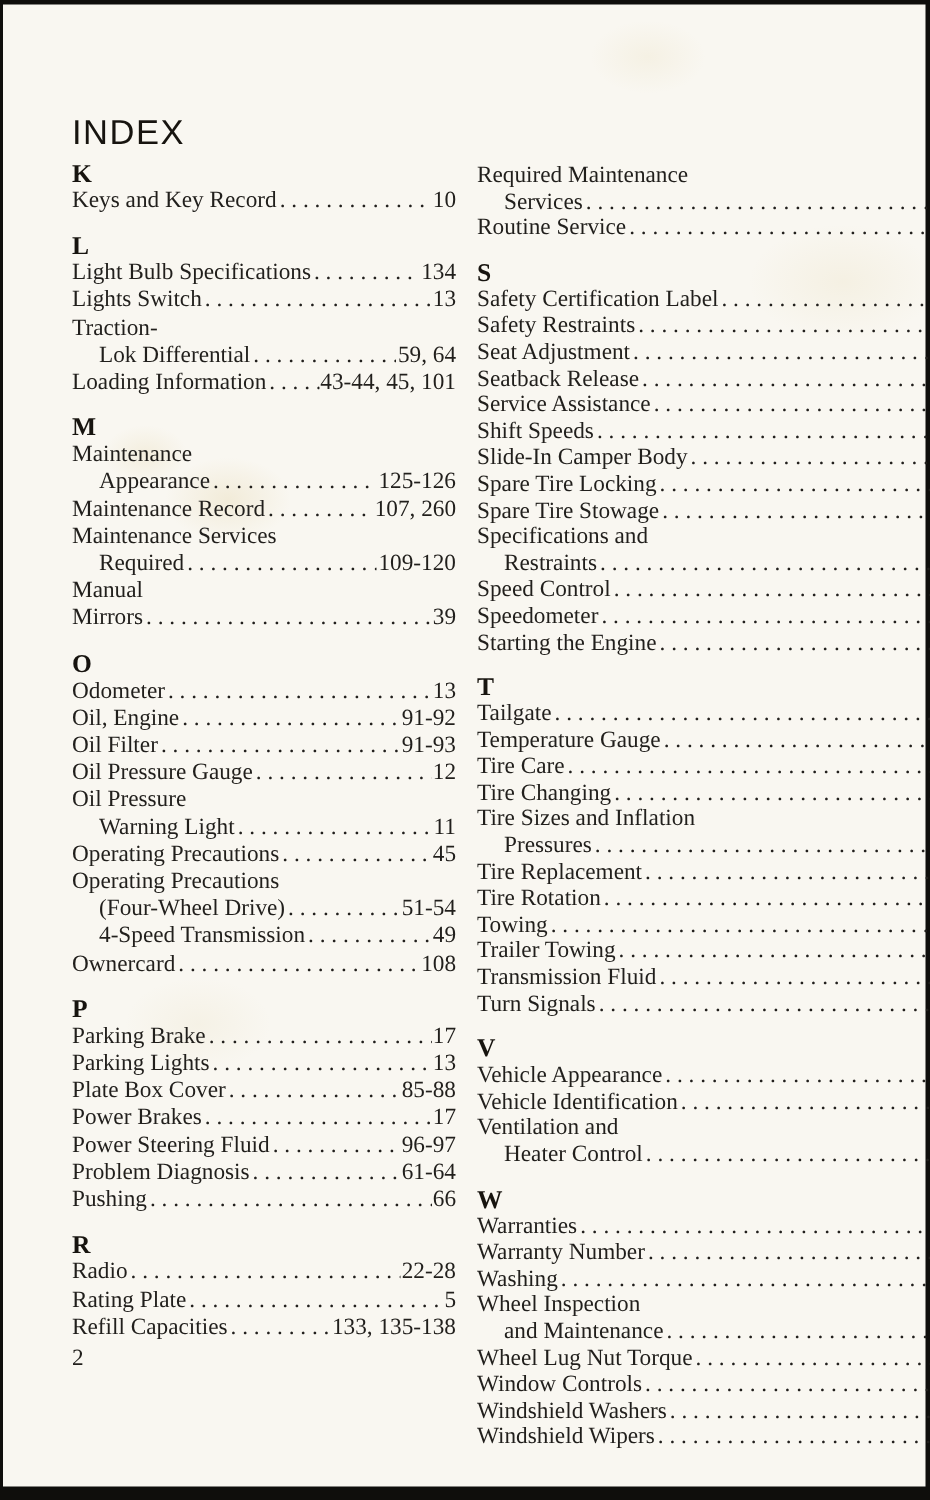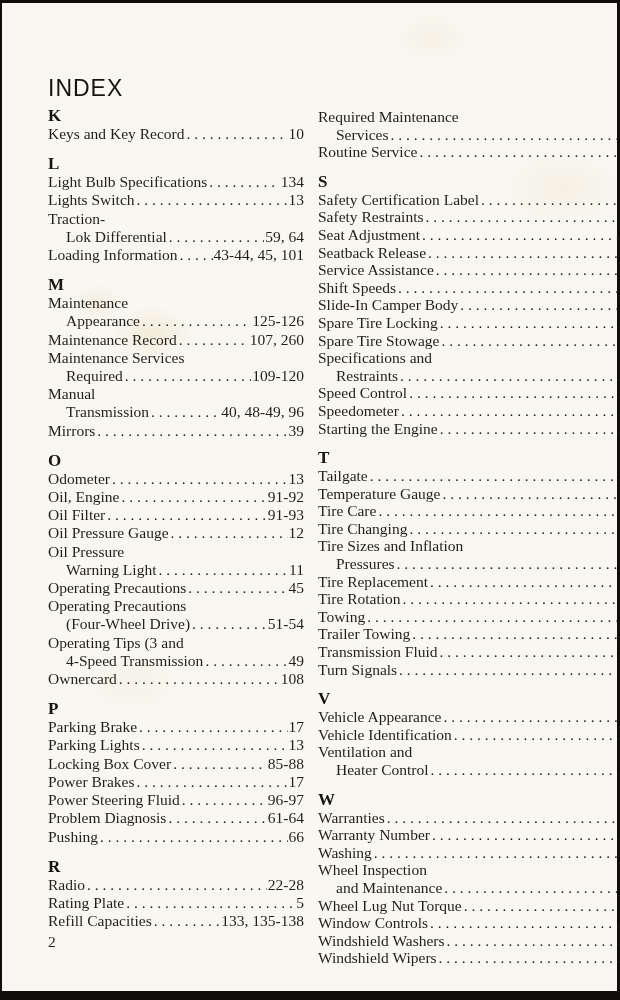--- a/index.html
+++ b/index.html
@@ -146,25 +146,20 @@
               <span class="txt">Maintenance Services</span>
             </div>
             <div class="line indent">
               <span class="txt">Required</span>
               <span class="leader"></span>
               <span class="pages">109-120</span>
             </div>
             <div class="line">
               <span class="txt">Manual</span>
             </div>
-            <div class="line indent">
-              <span class="txt">Transmission</span>
-              <span class="leader"></span>
-              <span class="pages">40, 48-49, 96</span>
-            </div>
             <div class="line">
               <span class="txt">Mirrors</span>
               <span class="leader"></span>
               <span class="pages">39</span>
             </div>
           </div>
           <div class="section">
             <div class="letter">O</div>
             <div class="line">
               <span class="txt">Odometer</span>
@@ -200,23 +195,20 @@
               <span class="pages">45</span>
             </div>
             <div class="line">
               <span class="txt">Operating Precautions</span>
             </div>
             <div class="line indent">
               <span class="txt">(Four-Wheel Drive)</span>
               <span class="leader"></span>
               <span class="pages">51-54</span>
             </div>
-            <div class="line">
-              <span class="txt">Operating Tips (3 and</span>
-            </div>
             <div class="line indent">
               <span class="txt">4-Speed Transmission</span>
               <span class="leader"></span>
               <span class="pages">49</span>
             </div>
             <div class="line">
               <span class="txt">Ownercard</span>
               <span class="leader"></span>
               <span class="pages">108</span>
             </div>
@@ -227,21 +219,21 @@
               <span class="txt">Parking Brake</span>
               <span class="leader"></span>
               <span class="pages">17</span>
             </div>
             <div class="line">
               <span class="txt">Parking Lights</span>
               <span class="leader"></span>
               <span class="pages">13</span>
             </div>
             <div class="line">
-              <span class="txt">Locking Box Cover</span>
+              <span class="txt">Plate Box Cover</span>
               <span class="leader"></span>
               <span class="pages">85-88</span>
             </div>
             <div class="line">
               <span class="txt">Power Brakes</span>
               <span class="leader"></span>
               <span class="pages">17</span>
             </div>
             <div class="line">
               <span class="txt">Power Steering Fluid</span>

